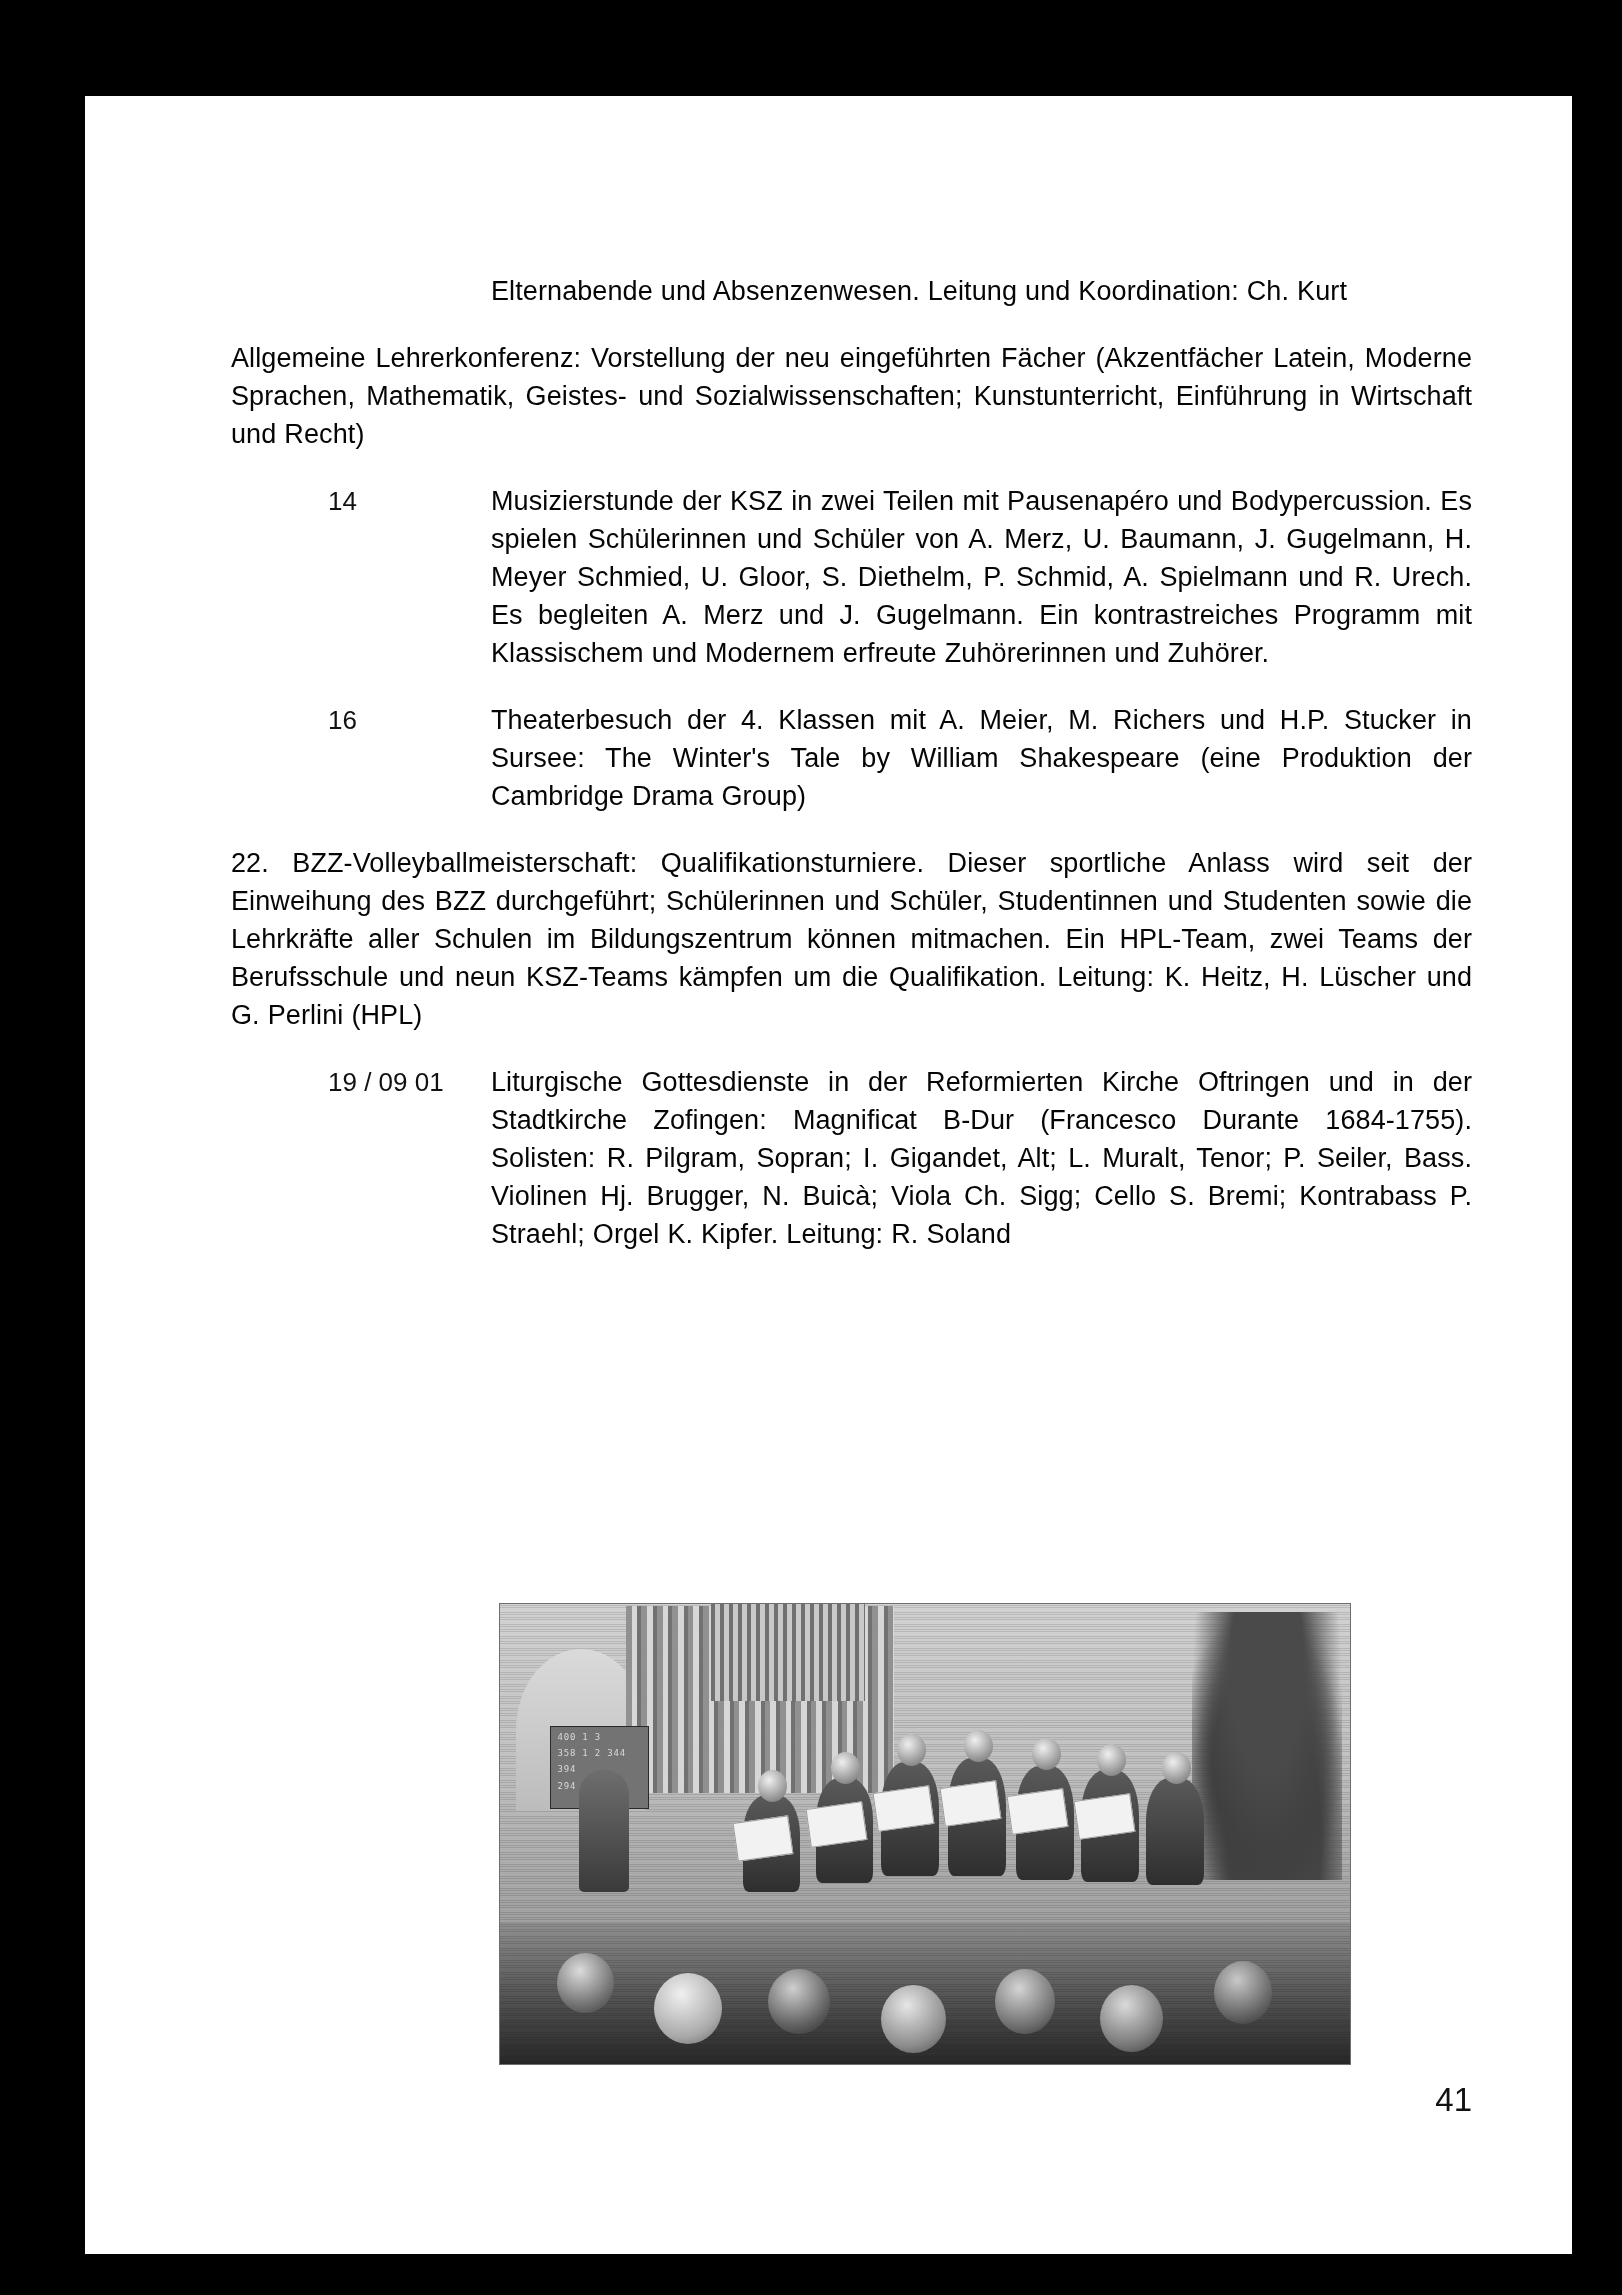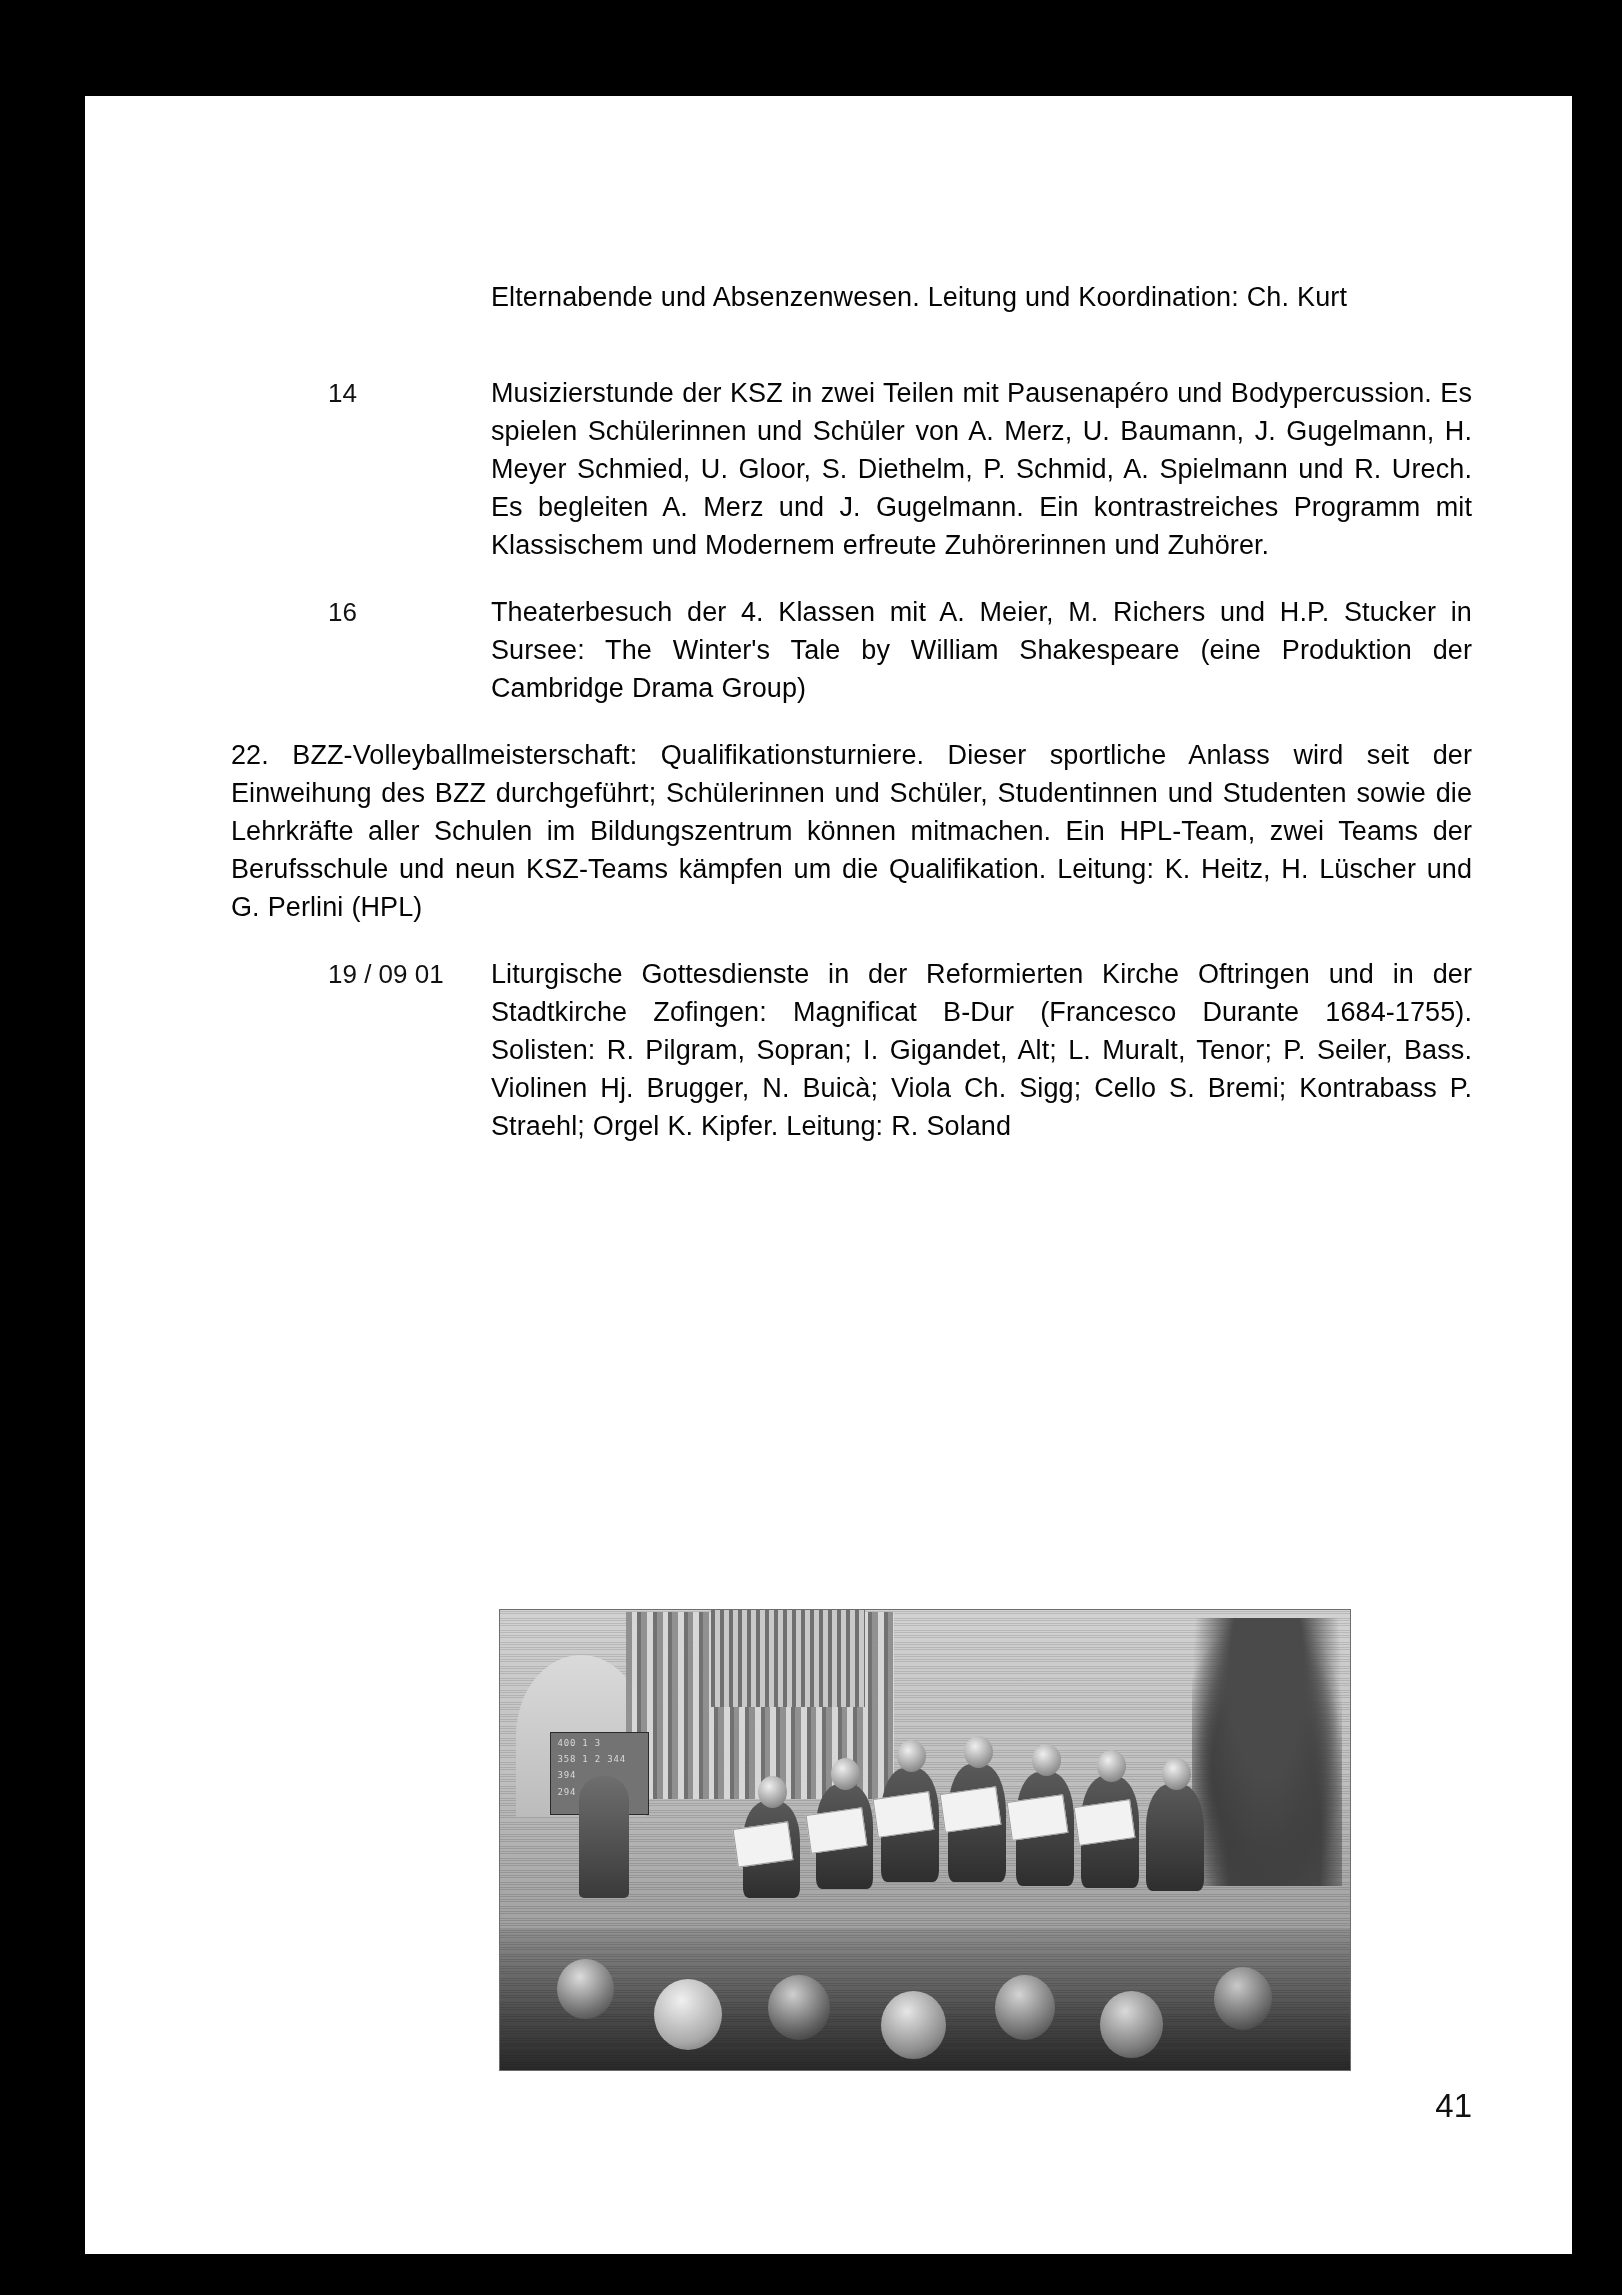--- a/index.html
+++ b/index.html
@@ -17,21 +17,21 @@
     position: absolute;
     left: 85px;
     top: 96px;
     width: 1487px;
     height: 2158px;
     background: #ffffff;
   }
   .page-inner {
     position: absolute;
     left: 146px;
-    top: 89px;
+    top: 83px;
     width: 1241px;
     height: 1979px;
   }
   .entries {
     position: absolute;
     left: 0;
     top: 93px;
     width: 1241px;
   }
   .entry {
@@ -175,20 +175,21 @@
 
     <div class="entries">
 
       <div class="entry">
         <div class="entry-date"></div>
         <div class="entry-text no-just">Elternabende und Absenzenwesen. Leitung und Koordination: Ch. Kurt</div>
       </div>
 
 
       <div class="entry">
+        <div class="entry-text">Allgemeine Lehrerkonferenz: Vorstellung der neu eingeführten Fächer (Akzentfächer Latein, Moderne Sprachen, Mathematik, Geistes- und Sozialwissenschaften; Kunstunterricht, Einführung in Wirtschaft und Recht)</div>
       </div>
 
       <div class="entry">
         <div class="entry-date">14</div>
         <div class="entry-text">Musizierstunde der KSZ in zwei Teilen mit Pausenapéro und Bodypercussion. Es spielen Schülerinnen und Schüler von A. Merz, U. Baumann, J. Gugelmann, H. Meyer Schmied, U. Gloor, S. Diethelm, P. Schmid, A. Spielmann und R. Urech. Es begleiten A. Merz und J. Gugelmann. Ein kontrastreiches Programm mit Klassischem und Modernem erfreute Zuhörerinnen und Zuhörer.</div>
       </div>
 
       <div class="entry">
         <div class="entry-date">16</div>
         <div class="entry-text">Theaterbesuch der 4. Klassen mit A. Meier,  M. Richers und H.P. Stucker in Sursee: The Winter's Tale by William Shakespeare (eine Produktion der Cambridge Drama Group)</div>

